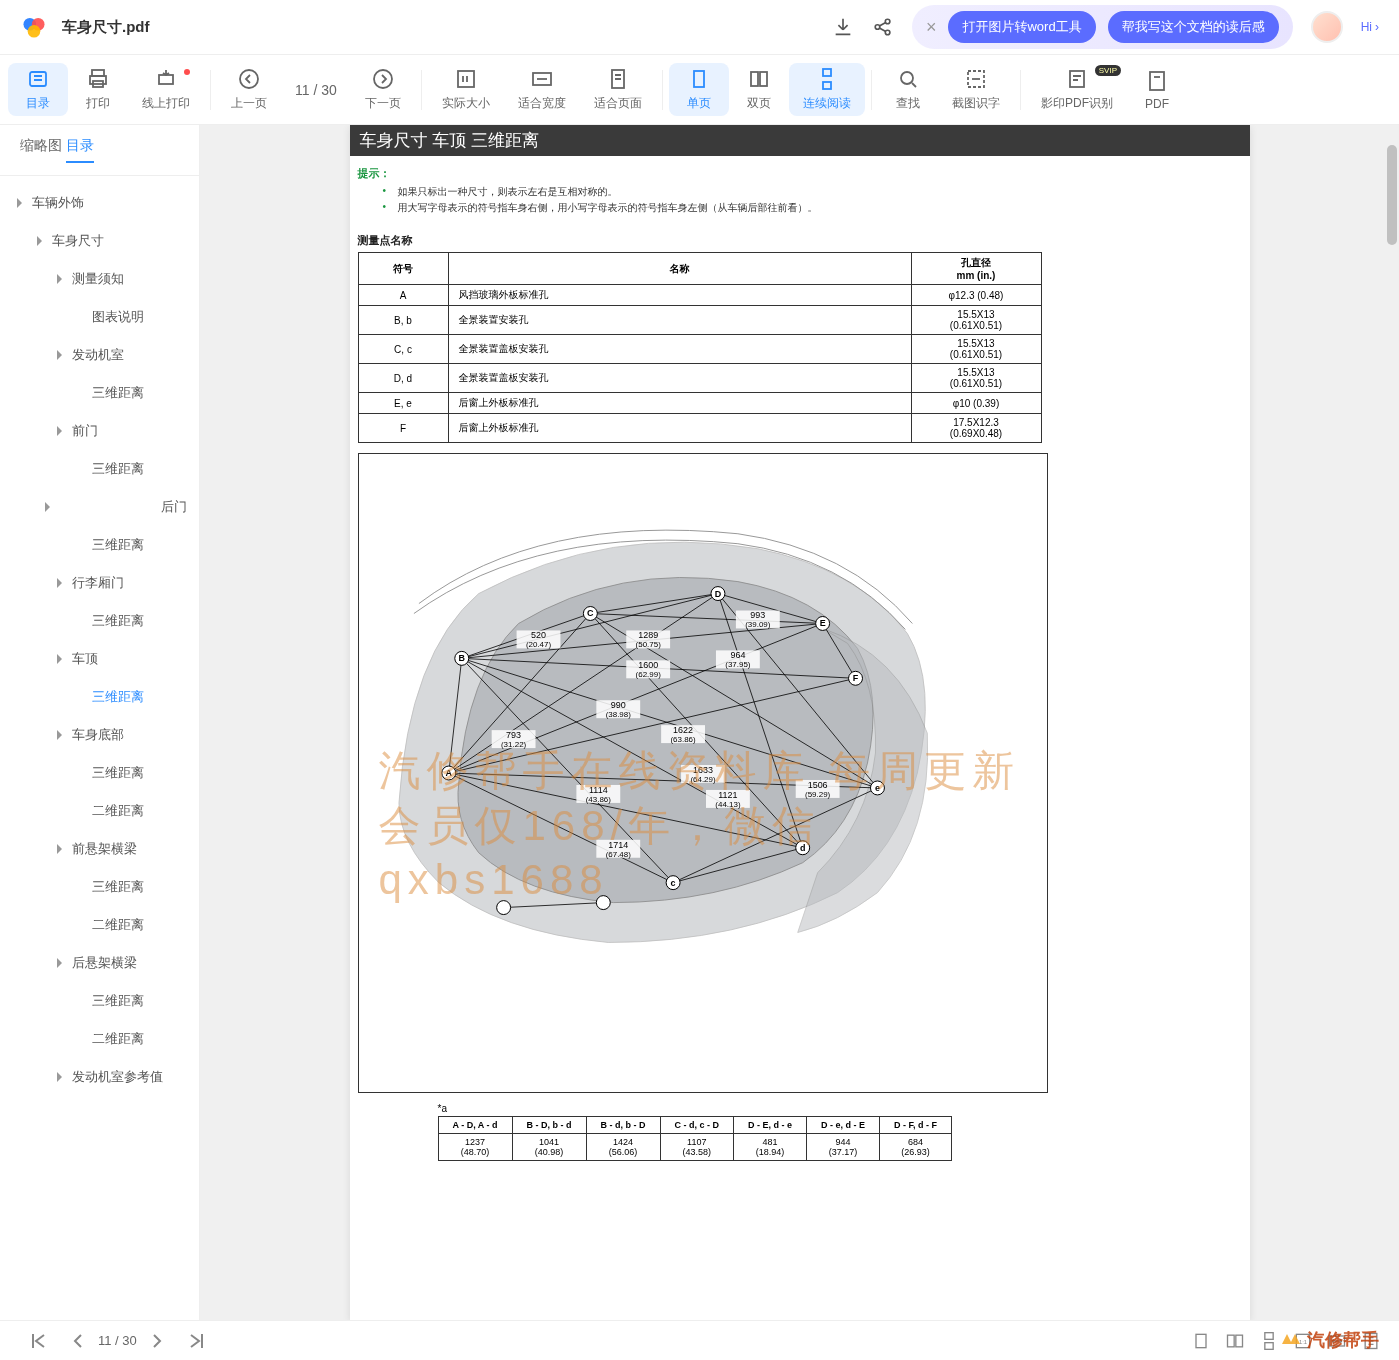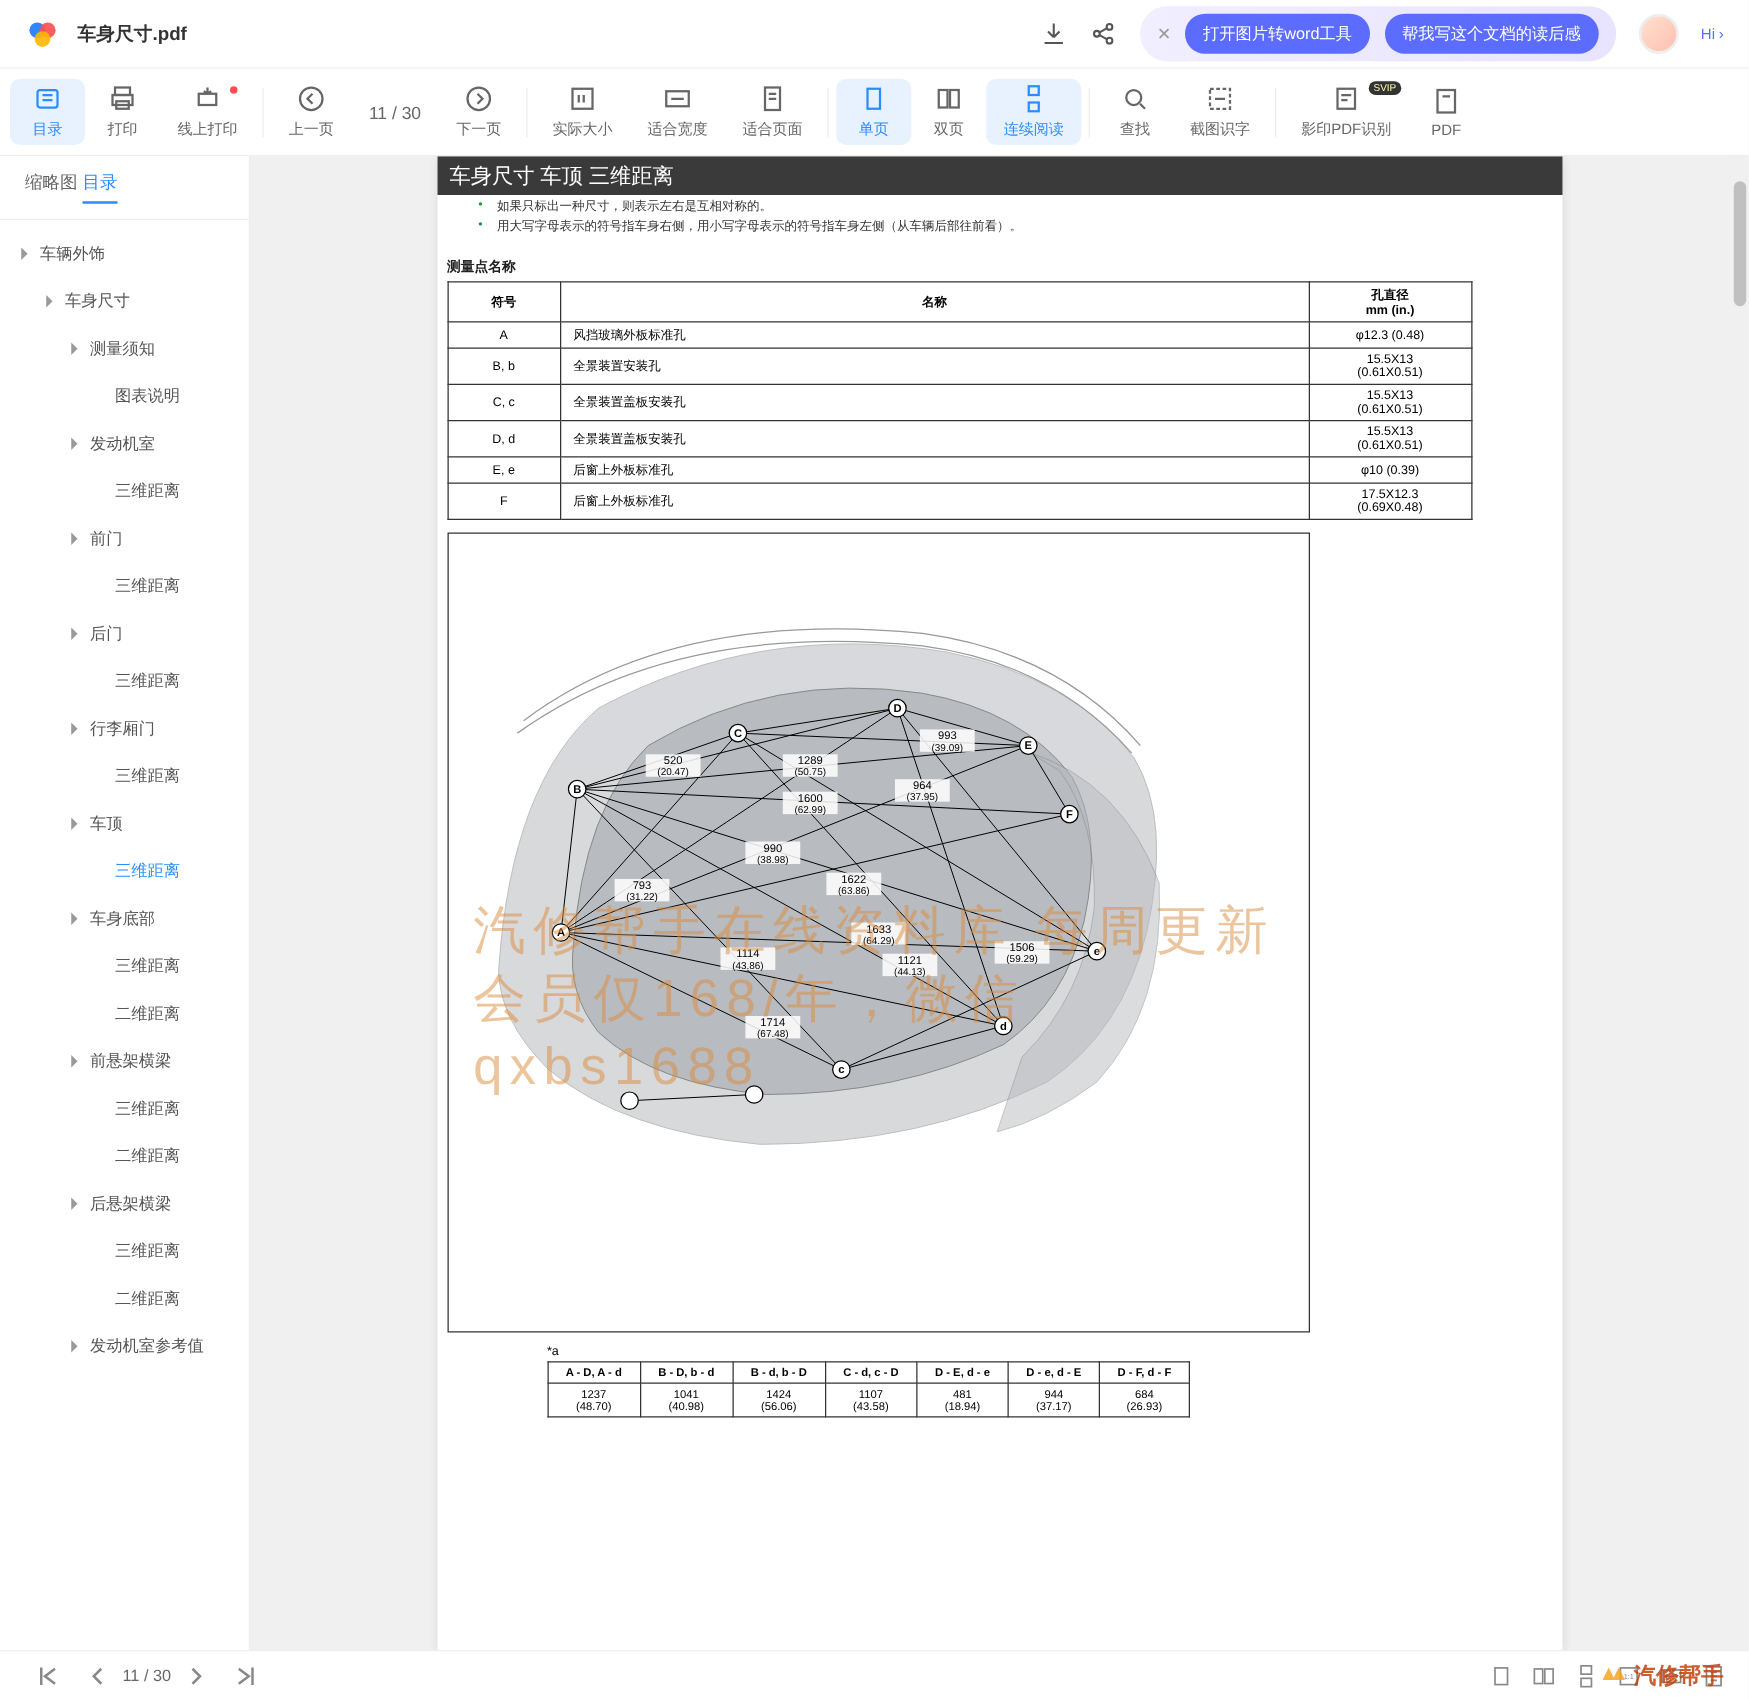--- a/index.html
+++ b/index.html
@@ -35,21 +35,21 @@
 .tree-arrow{width:12px;height:12px;margin-right:6px;fill:#999}
 .main{flex:1;background:#f0f0f0;overflow:auto;position:relative;display:flex;justify-content:center}
 .page{background:#fff;width:900px;margin:0;box-shadow:0 2px 8px rgba(0,0,0,0.1);padding:0;position:relative}
 .page-inner{padding:0 8px 20px}
 .phead{background:#3a3a3a;color:#fff;font-size:17px;padding:4px 10px;font-weight:500}
 .hint{color:#1a9640;font-size:11px;font-weight:600;margin:10px 0 4px}
 .hint-list{font-size:10px;color:#333;padding-left:40px}
 .hint-list li{margin:2px 0;list-style:none;position:relative}
 .hint-list li:before{content:"•";color:#1a9640;position:absolute;left:-15px}
 .sect{font-size:11px;font-weight:600;margin:18px 0 4px;color:#222}
-table.dt{width:820px;border-collapse:collapse;font-size:10px}
+table.dt{width:684px;border-collapse:collapse;font-size:10px}
 table.dt th,table.dt td{border:1px solid #333;padding:3px 6px;text-align:center}
 table.dt th{background:#fff;font-weight:600}
 table.dt td.name{text-align:left;padding-left:10px}
 .diagram{width:690px;height:640px;border:1px solid #333;margin-top:10px;position:relative;background:#fff;overflow:hidden}
 .diagram svg{width:100%;height:100%}
 .watermark{position:absolute;top:290px;left:20px;color:rgba(220,140,60,0.5);font-size:42px;font-weight:400;line-height:1.3;pointer-events:none;z-index:5;letter-spacing:6px}
 .star{font-size:10px;margin:10px 0 2px 80px}
 table.dist{border-collapse:collapse;font-size:9px;margin-left:80px}
 table.dist th,table.dist td{border:1px solid #333;padding:3px 14px;text-align:center}
 .scroll{position:absolute;right:0;top:0;width:14px;height:100%;background:#f0f0f0}
@@ -258,21 +258,21 @@
         <div class="tree-item" style="padding-left: 54px;">
           <svg class="tree-arrow" viewBox="0 0 12 12">
             <path d="M3 1 L8 6 L3 11 Z"></path>
           </svg>
           <span>前门</span>
         </div>
         <div class="tree-item" style="padding-left: 74px;">
           <span style="width:18px"></span>
           <span>三维距离</span>
         </div>
-        <div class="tree-item" style="padding-left: 54px;">
+        <div class="tree-item" style="padding-left: 42px; justify-content: space-between;">
           <svg class="tree-arrow" viewBox="0 0 12 12">
             <path d="M3 1 L8 6 L3 11 Z"></path>
           </svg>
           <span>后门</span>
         </div>
         <div class="tree-item" style="padding-left: 74px;">
           <span style="width:18px"></span>
           <span>三维距离</span>
         </div>
         <div class="tree-item" style="padding-left: 54px;">
@@ -343,20 +343,21 @@
           </svg>
           <span>发动机室参考值</span>
         </div>
       </div>
   </div>
 
   <div class="main">
     <div class="page">
       <div class="phead">车身尺寸  车顶  三维距离</div>
       <div class="page-inner">
+      <div class="hint">提示：</div>
       <ul class="hint-list">
         <li>如果只标出一种尺寸，则表示左右是互相对称的。</li>
         <li>用大写字母表示的符号指车身右侧，用小写字母表示的符号指车身左侧（从车辆后部往前看）。</li>
       </ul>
       <div class="sect">测量点名称</div>
       <table class="dt">
         <thead>
               <tr id="t1h">
                 <th style="width: 90px;">符号</th>
                 <th>名称</th>

